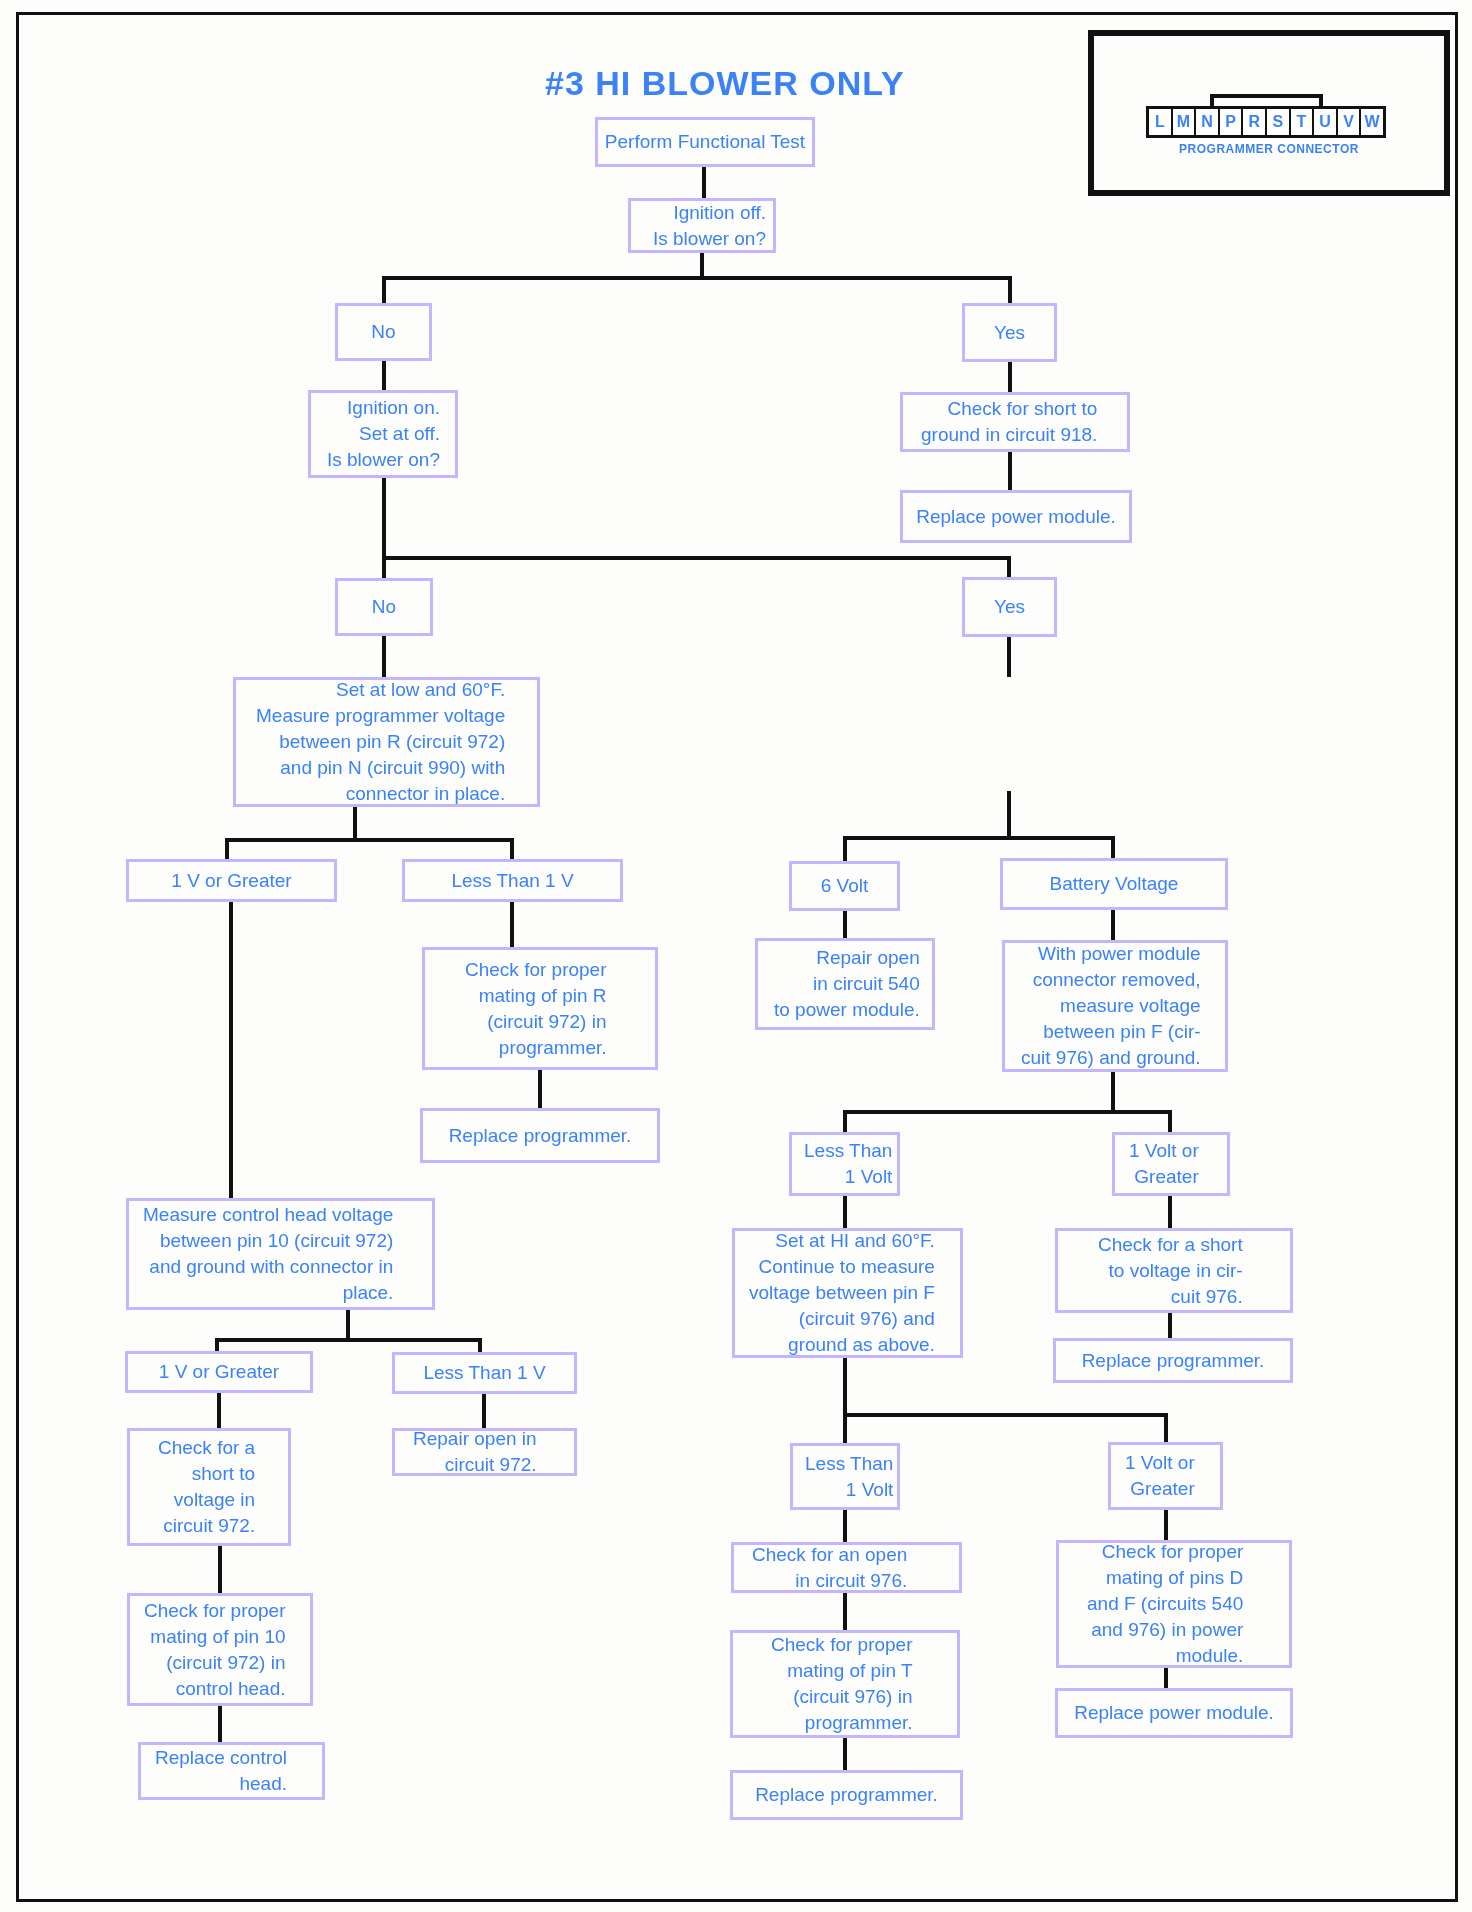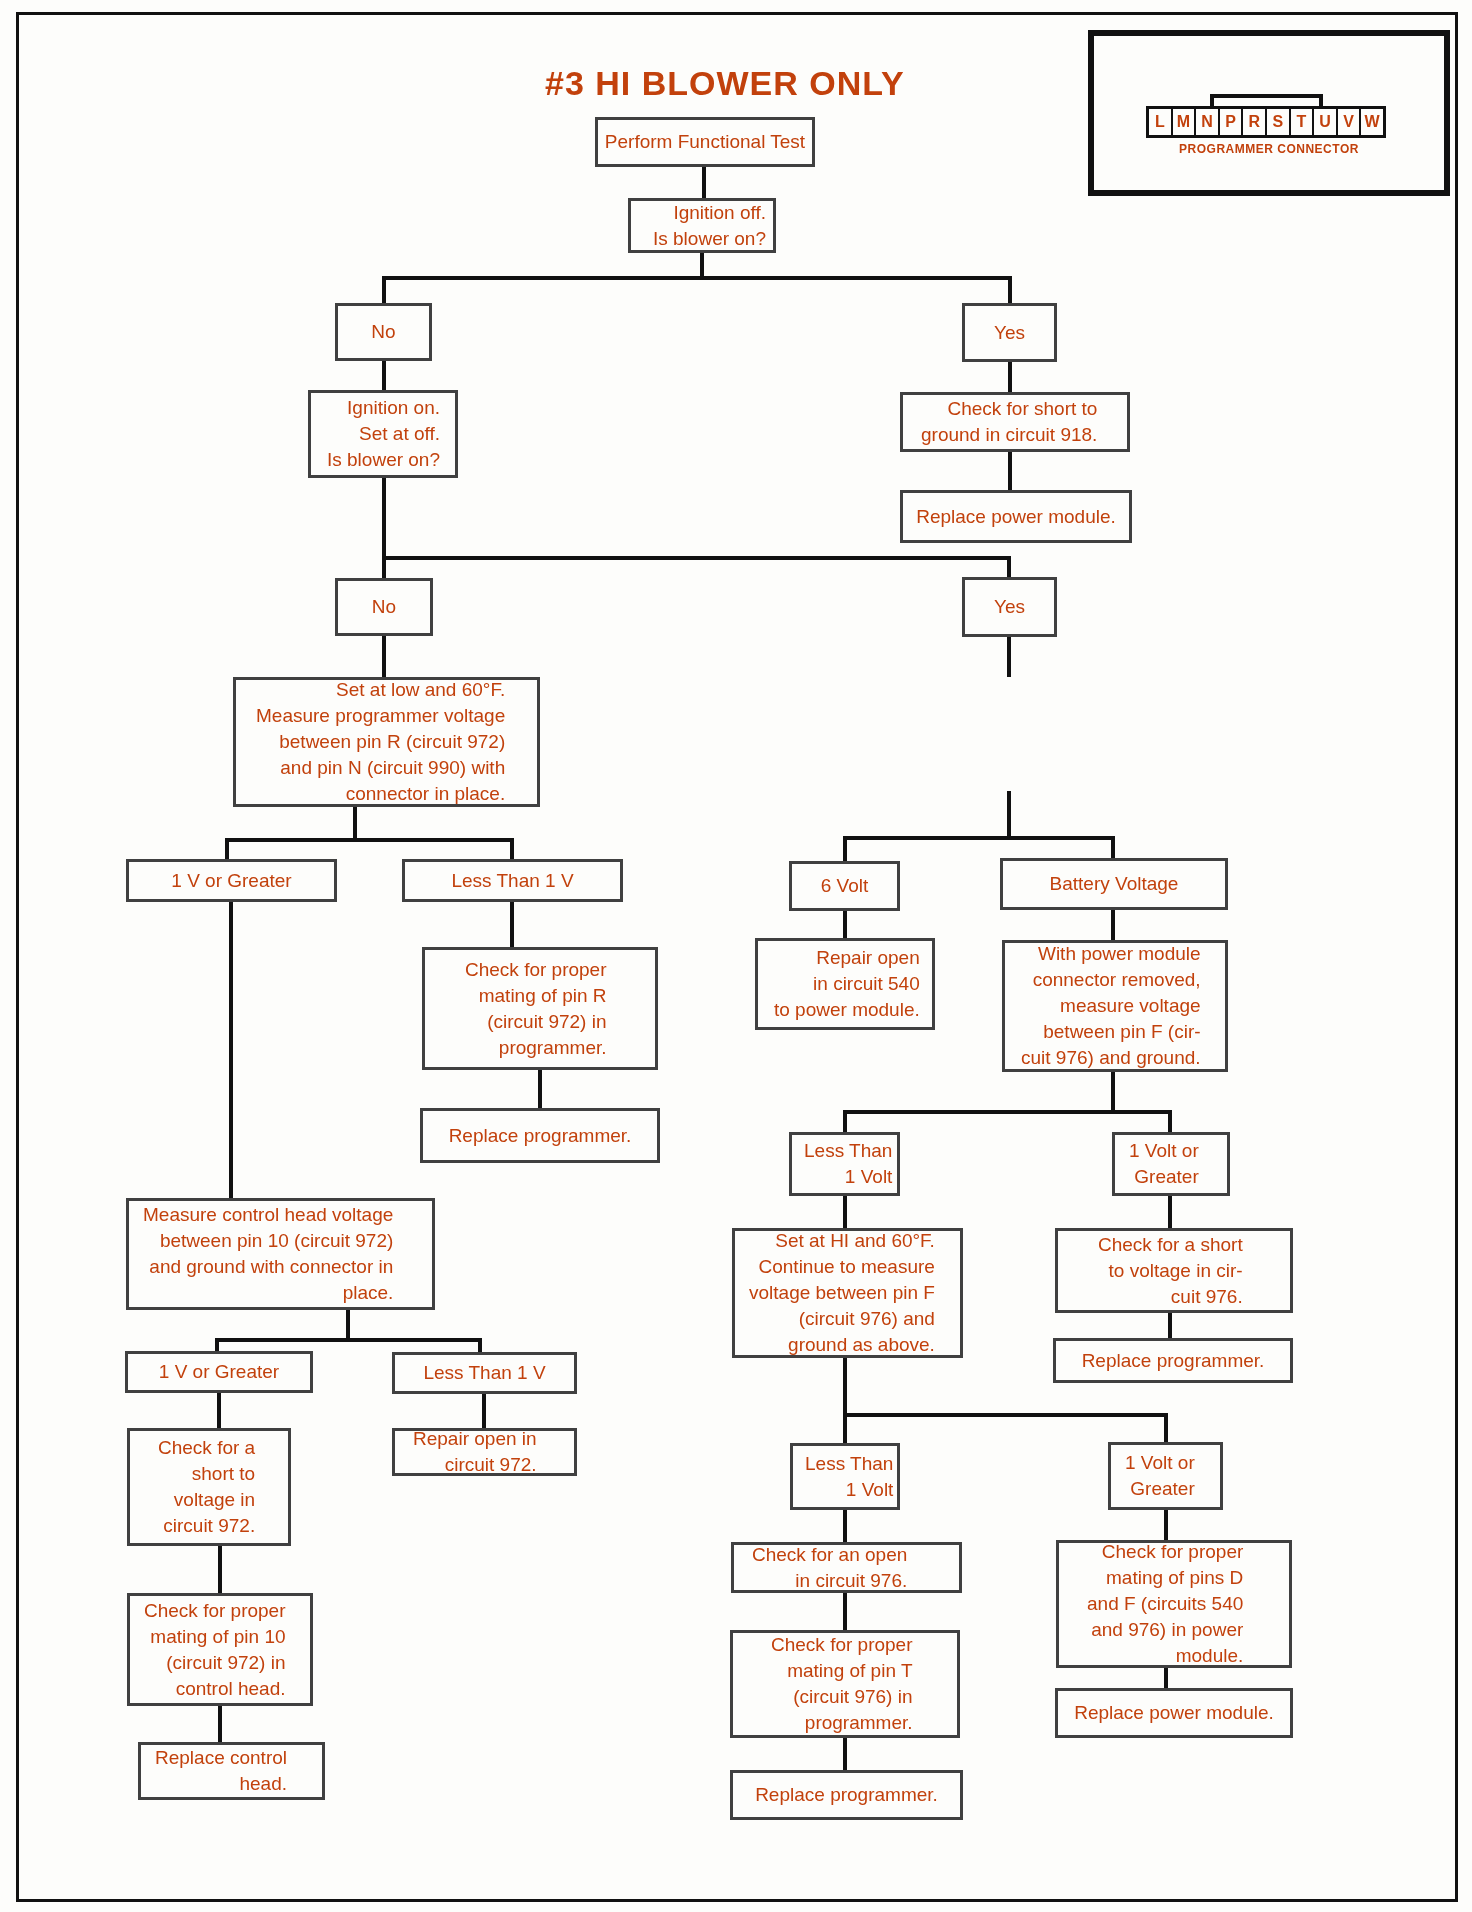--- a/index.html
+++ b/index.html
@@ -1,37 +1,37 @@
 <!DOCTYPE html>
 <html><head>
 <meta charset="utf-8">
 <style>
   html,body{margin:0;padding:0;background:#e8e8e4;}
   .sheet{
     position:relative;
     width:1472px;height:1912px;
     background:#fdfdfb;
     font-family:"Liberation Sans","DejaVu Sans",sans-serif;
-    color:#c2410c;
+    color:#3b82f6;
     overflow:hidden;
   }
   .page-border{
     position:absolute;left:16px;top:12px;width:1436px;height:1884px;
     border:3px solid #111;
   }
   .title{
     position:absolute;left:545px;top:64px;
     font-size:34px;font-weight:bold;letter-spacing:1px;
     white-space:nowrap;
   }
   svg.wires{position:absolute;left:0;top:0;}
   .node{
     position:absolute;
     background:#fdfdfb;
-    border:3px solid #404040;
+    border:3px solid #c4b5fd;
     font-size:19px;line-height:26px;
     display:flex;flex-direction:column;justify-content:center;
     white-space:pre-line;
     box-sizing:border-box;
   }
   .node.center{align-items:center;text-align:center;}
   .node.left{align-items:flex-start;text-align:right;}
   
   .legend{
     position:absolute;left:1088px;top:30px;width:362px;height:166px;

